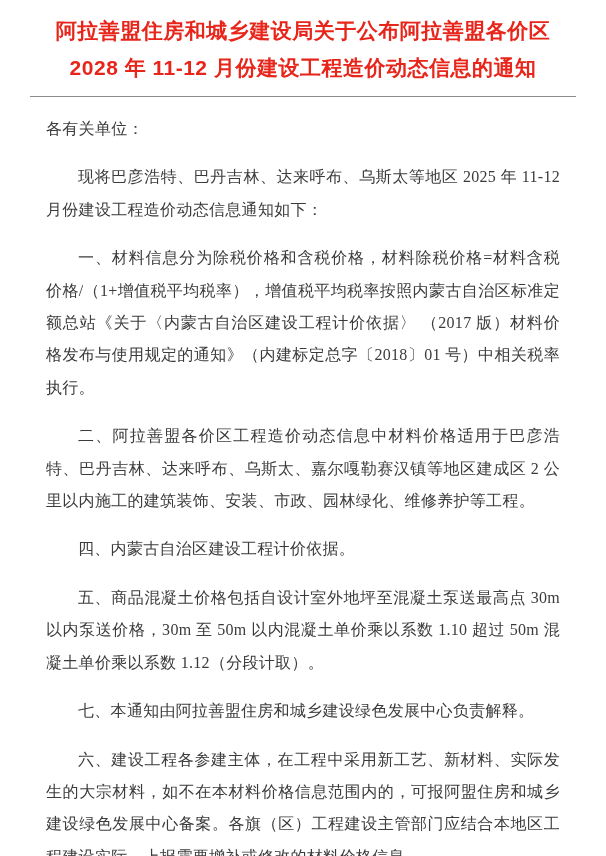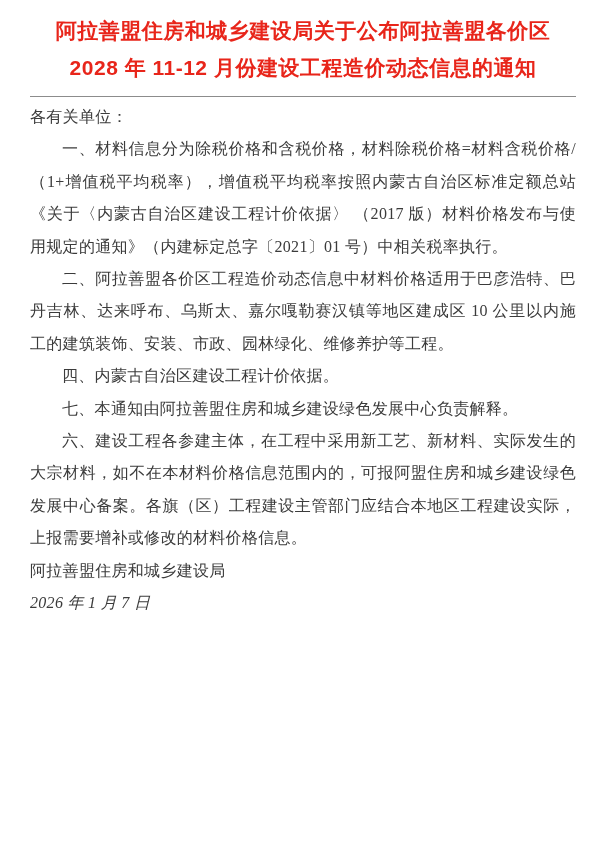--- a/index.html
+++ b/index.html
@@ -38,21 +38,21 @@
     height: 0;
   }
   .body-text {
     font-size: 16px;
     line-height: 32.4px;
     text-align: justify;
     color: #3b3b3b;
     letter-spacing: 0.3px;
   }
   .body-text p {
-    margin: 0;
+    margin: 16px;
   }
   .salutation {
     text-indent: 0;
   }
   .para {
     text-indent: 2em;
   }
   .sign-block {
     text-align: left;
   }
@@ -69,23 +69,25 @@
 
 <div class="doc">
 
   <h1 class="doc-title">阿拉善盟住房和城乡建设局关于公布阿拉善盟各价区</h1>
   <h1 class="doc-title">2028 年 11-12 月份建设工程造价动态信息的通知</h1>
 
   <hr class="title-divider">
 
   <div class="body-text">
     <p class="salutation">各有关单位：</p>
-    <p class="para">一、材料信息分为除税价格和含税价格，材料除税价格=材料含税价格/（1+增值税平均税率），增值税平均税率按照内蒙古自治区标准定额总站《关于〈内蒙古自治区建设工程计价依据〉 （2017 版）材料价格发布与使用规定的通知》（内建标定总字〔2021〕01 号）中相关税率执行。</p>
-    <p class="para">二、阿拉善盟各价区工程造价动态信息中材料价格适用于巴彦浩特、巴丹吉林、达来呼布、乌斯太、嘉尔嘎勒赛汉镇等地区建成区 10 公里以内施工的建筑装饰、安装、市政、园林绿化、维修养护等工程。</p>
+    <p class="para">现将巴彦浩特、巴丹吉林、达来呼布、乌斯太等地区 2025 年 11-12 月份建设工程造价动态信息通知如下：</p>
+    <p class="para">一、材料信息分为除税价格和含税价格，材料除税价格=材料含税价格/（1+增值税平均税率），增值税平均税率按照内蒙古自治区标准定额总站《关于〈内蒙古自治区建设工程计价依据〉 （2017 版）材料价格发布与使用规定的通知》（内建标定总字〔2018〕01 号）中相关税率执行。</p>
+    <p class="para">二、阿拉善盟各价区工程造价动态信息中材料价格适用于巴彦浩特、巴丹吉林、达来呼布、乌斯太、嘉尔嘎勒赛汉镇等地区建成区 2 公里以内施工的建筑装饰、安装、市政、园林绿化、维修养护等工程。</p>
     <p class="para">四、内蒙古自治区建设工程计价依据。</p>
+    <p class="para">五、商品混凝土价格包括自设计室外地坪至混凝土泵送最高点 30m 以内泵送价格，30m 至 50m 以内混凝土单价乘以系数 1.10 超过 50m 混凝土单价乘以系数 1.12（分段计取）。</p>
     <p class="para">七、本通知由阿拉善盟住房和城乡建设绿色发展中心负责解释。</p>
     <p class="para">六、建设工程各参建主体，在工程中采用新工艺、新材料、实际发生的大宗材料，如不在本材料价格信息范围内的，可报阿盟住房和城乡建设绿色发展中心备案。各旗（区）工程建设主管部门应结合本地区工程建设实际，上报需要增补或修改的材料价格信息。</p>
 
     <div class="sign-block">
       <p class="signer">阿拉善盟住房和城乡建设局</p>
       <p class="date">2026 年 1 月 7 日</p>
     </div>
   </div>
 
 </div>

